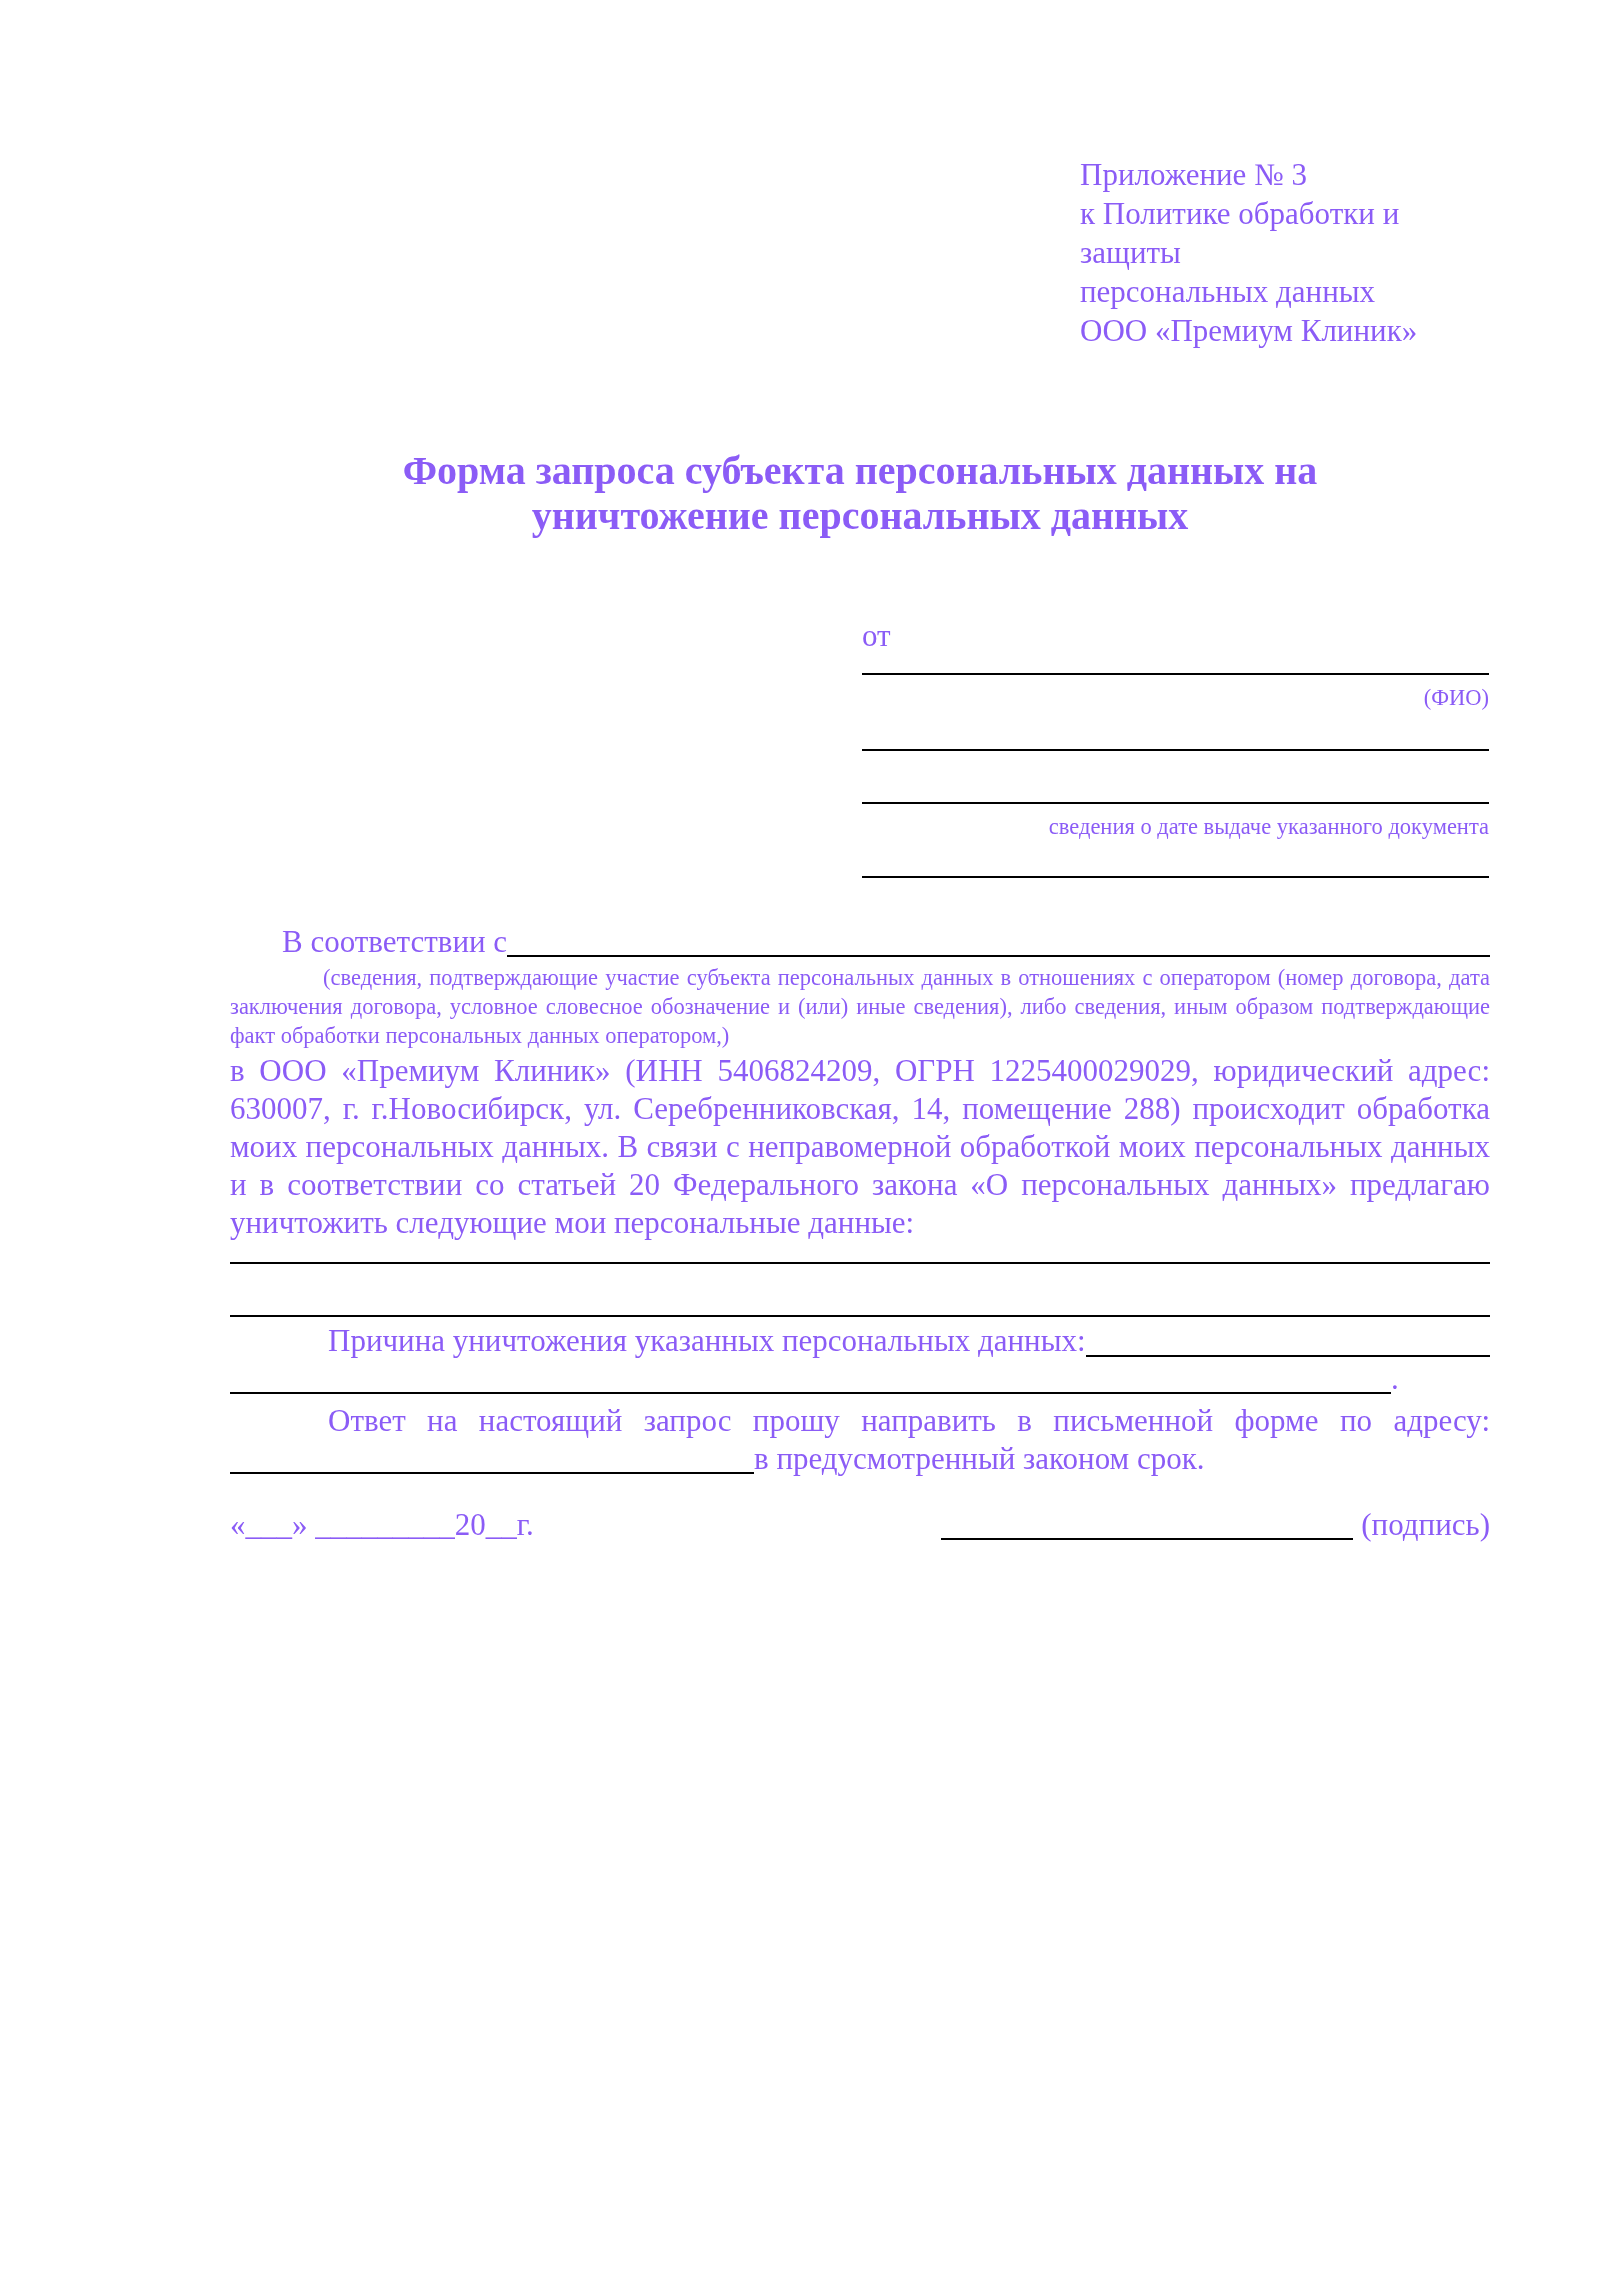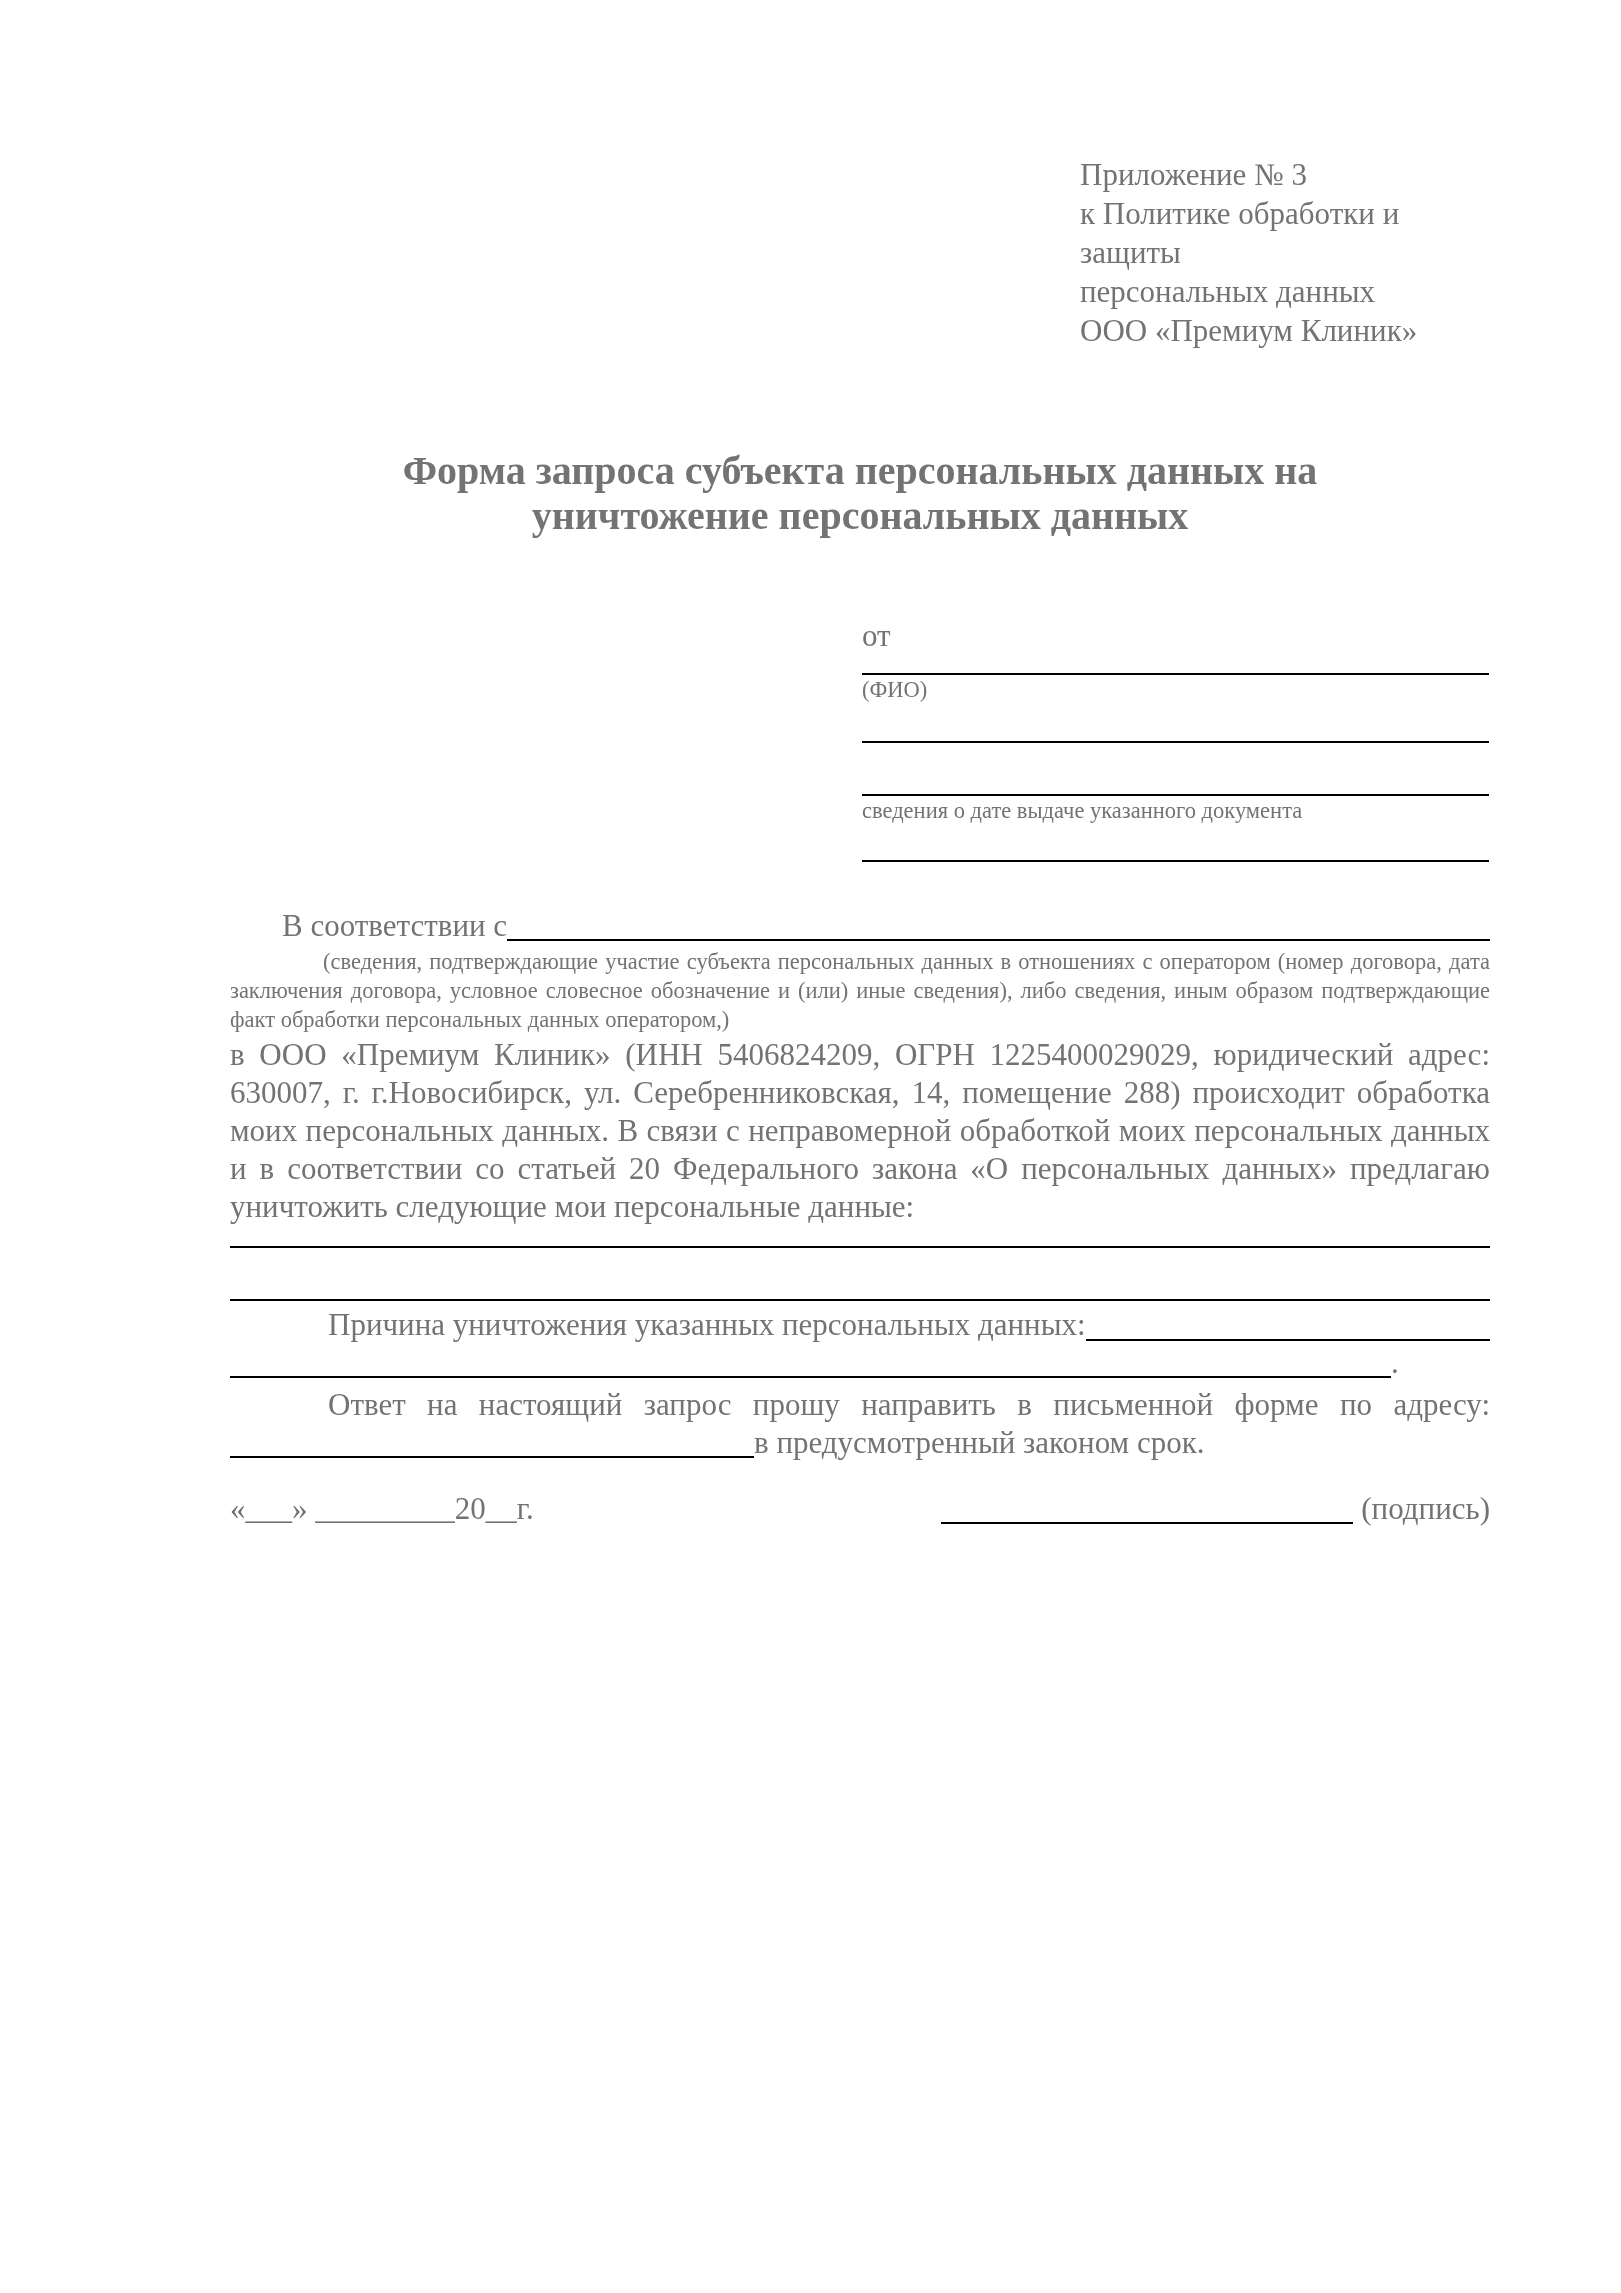--- a/index.html
+++ b/index.html
@@ -2,21 +2,21 @@
 <html><head>
 <meta charset="utf-8">
 <style>
   html,body { margin:0; padding:0; background:#888; }
   .page {
     position: relative;
     width: 1621px;
     height: 2294px;
     margin: 0 auto;
     background: #ffffff;
-    color: #737373;
+    color: #8b5cf6;
     font-family: "Liberation Serif", "DejaVu Serif", serif;
     font-size: 31px;
     line-height: 38px;
     box-sizing: border-box;
     padding: 155px 131px 0 230px;
     overflow: hidden;
   }
   
   .hdr { margin-left: 850px; line-height: 39px; }
   
@@ -27,24 +27,24 @@
     font-weight: bold;
     font-size: 40px;
     line-height: 45px;
   }
   
   .addr { margin-left: 632px; width: 627px; margin-top: 80px; }
   .addr .to { line-height: 39px; }
   .addr .from { line-height: 35px; }
   .afield .aline { height: 11.8px; border-bottom: 2.9px solid #000; }
   .afield .acap {
-    text-align: left;
+    text-align: right;
     font-size: 22.5px;
     line-height: 29px;
-    padding-top: 0;
+    padding-top: 8px;
   }
   .f1 { margin-top: 7.8px; }
   .f2 { margin-top: 25.5px; }
   .f3 { margin-top: 39px; }
   .f4 { margin-top: 23.5px; }
   
   .accordance { display: flex; margin-top: 45px; }
   .accordance .lbl { margin-left: 52px; white-space: nowrap; }
   .fill {
     flex: 1;

